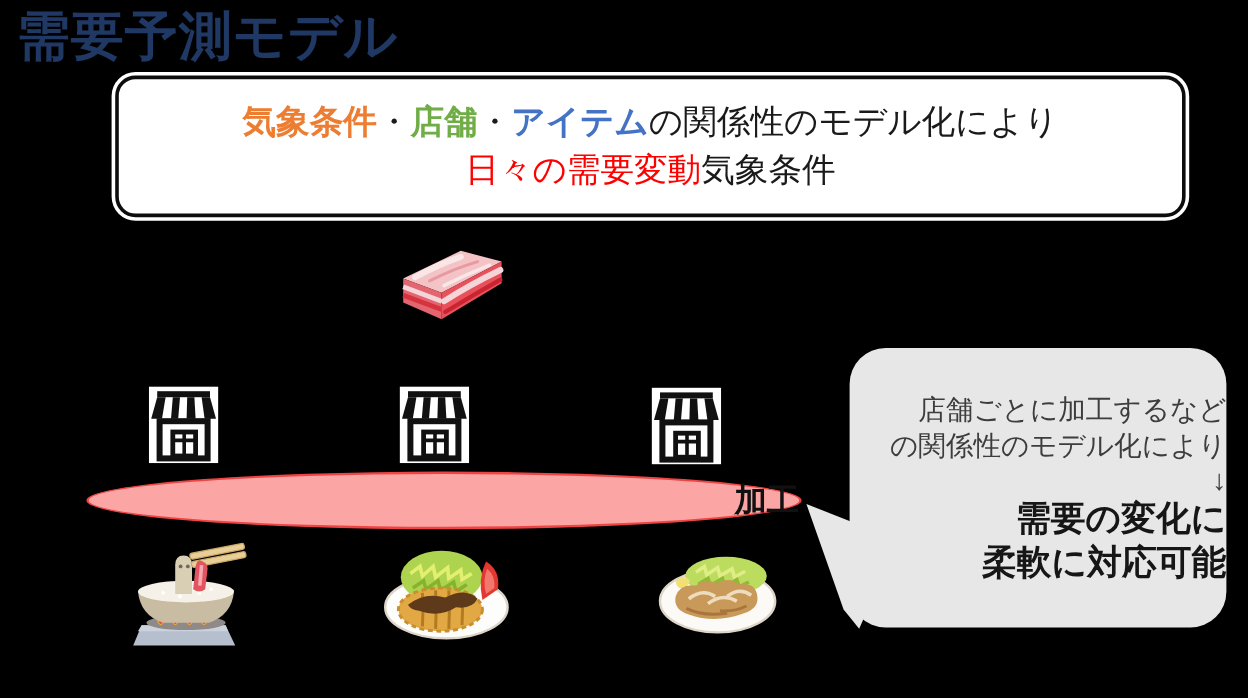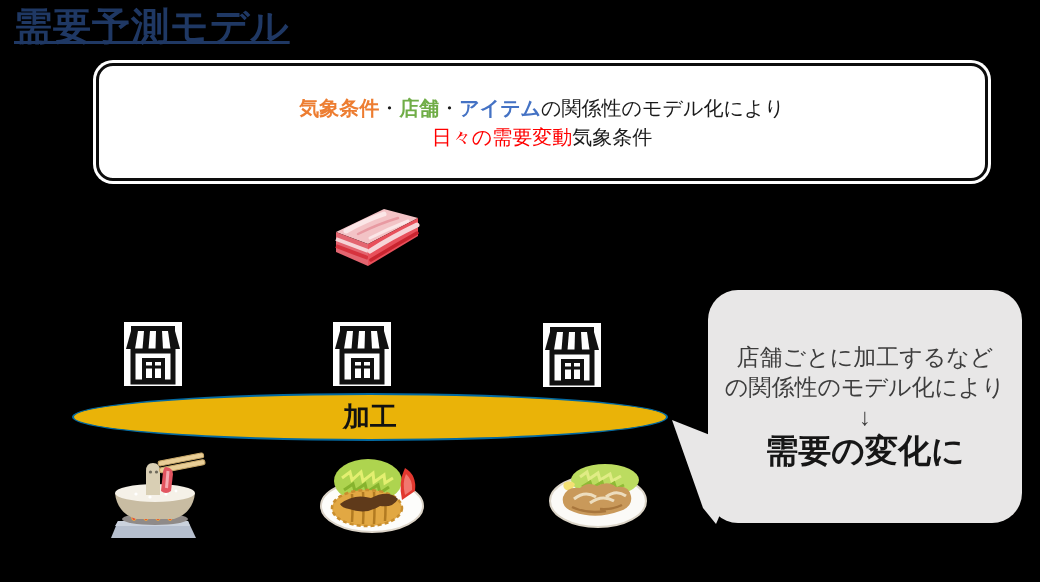--- a/index.html
+++ b/index.html
@@ -2,61 +2,60 @@
 <html><head>
 <meta charset="utf-8">
 <style>
   html,body { margin:0; padding:0; background:#000; }
   .canvas {
     position:relative; width:1040px; height:582px; background:#000000;
     overflow:hidden; font-family:"Liberation Sans","DejaVu Sans",sans-serif;
   }
   .page-title {
     position:absolute; left:14px; top:1px; margin:0;
-    font-size:38px; font-weight:bold; color:#1F3864; letter-spacing:1px;
+    font-size:44px; font-weight:bold; color:#1F3864; letter-spacing:1px;
     white-space:nowrap;
-    text-decoration:underline;
   }
   .headline-box {
     position:absolute; left:96px; top:63px; width:886px; height:112px;
     background:#ffffff; border:3px solid #0d0d0d; border-radius:17px;
     box-shadow:0 0 0 3px #ffffff;
     display:flex; flex-direction:column; justify-content:center; align-items:center;
     gap:3px;
   }
-  .hl-line { font-size:20px; color:#1a1a1a; line-height:1.3; white-space:nowrap; }
+  .hl-line { font-size:28px; color:#1a1a1a; line-height:1.3; white-space:nowrap; }
   .c-weather { color:#ED7D31; font-weight:bold; }
   .c-store   { color:#70AD47; font-weight:bold; }
   .c-item    { color:#4472C4; font-weight:bold; }
   .c-demand  { color:#FF0000; font-weight:normal; }
 
   .meat-wrap  { position:absolute; left:330px; top:204px; width:92px; height:64px; }
 
   .store-icon { position:absolute; width:58px; height:64px; }
   .store-1 { left:124px; top:322px; }
   .store-2 { left:333px; top:322px; }
   .store-3 { left:543px; top:323px; }
 
   .process-ellipse {
     position:absolute; left:72px; top:393px; width:596px; height:48px;
-    background:#eab308; border:2px solid #0369a1; border-radius:50%;
+    background:#fca5a5; border:2px solid #ef4444; border-radius:50%;
     box-sizing:border-box;
-    display:flex; align-items:center; justify-content:center;
+    display:flex; align-items:center; justify-content:flex-end;
   }
   .process-ellipse .label { font-size:27px; font-weight:bold; color:#111; }
 
   .bubble {
     position:absolute; left:708px; top:290px; width:314px; height:233px;
     background:#E8E7E7; border-radius:30px;
-    display:flex; flex-direction:column; align-items:center; justify-content:center;
+    display:flex; flex-direction:column; align-items:flex-end; justify-content:center;
     text-align:center; z-index:2;
   }
   .bubble .small { font-size:23px; color:#3d3d3d; line-height:1.33; white-space:nowrap; }
   .bubble .arrow { font-size:24px; color:#3d3d3d; line-height:1.15; }
-  .bubble .big   { font-size:33px; font-weight:bold; color:#161616; line-height:1.25; white-space:nowrap; }
+  .bubble .big   { font-size:29px; font-weight:bold; color:#161616; line-height:1.25; white-space:nowrap; }
   .bubble-tail { position:absolute; left:663px; top:408px; z-index:1; }
 
   .food { position:absolute; }
   .food-hotpot    { left:106px; top:447px; width:100px; height:92px; }
   .food-tonkatsu  { left:320px; top:450px; width:106px; height:84px; }
   .food-shogayaki { left:548px; top:457px; width:100px; height:72px; }
 </style>
 </head>
 <body>
 
@@ -137,20 +136,21 @@
 
   <svg class="bubble-tail" width="100" height="120" viewBox="0 0 100 120">
     <polygon points="9,12 85,42 53,116 40,100" fill="#E8E7E7"></polygon>
   </svg>
 
   <div class="bubble">
     <div class="small">店舗ごとに加工するなど</div>
     <div class="small">の関係性のモデル化により</div>
     <div class="arrow">↓</div>
     <div class="big">需要の変化に</div>
+    <div class="big">柔軟に対応可能</div>
   </div>
 
   <div class="food food-hotpot">
     <svg width="100" height="92" viewBox="0 0 100 92">
       <polygon points="12,74 82,74 90,91 5,91" fill="#B6BFCE"></polygon>
       <polygon points="12,74 82,74 84,79 9,79" fill="#CBD2DD"></polygon>
       <ellipse cx="49" cy="72" rx="33" ry="6" fill="#8F8A88"></ellipse>
       <g>
         <ellipse cx="28" cy="68" rx="3.2" ry="6" fill="#F2A33C"></ellipse>
         <ellipse cx="28" cy="69.5" rx="1.7" ry="3.4" fill="#E04B3B"></ellipse>

